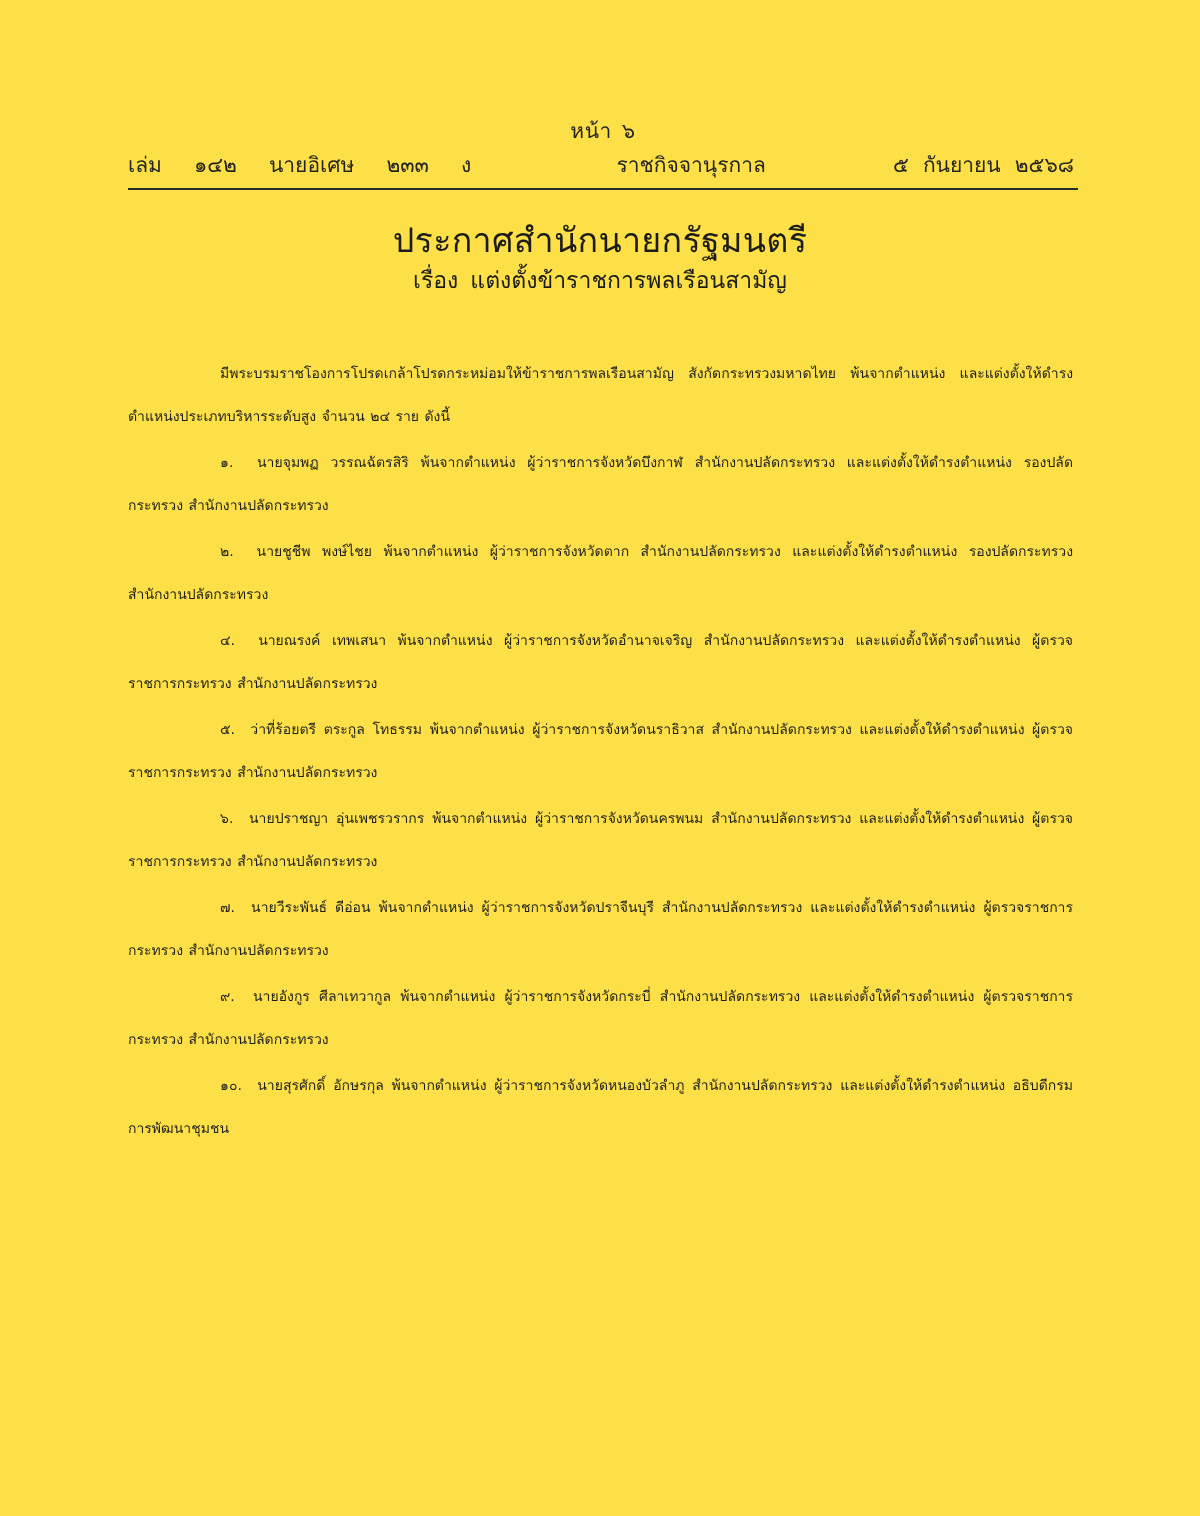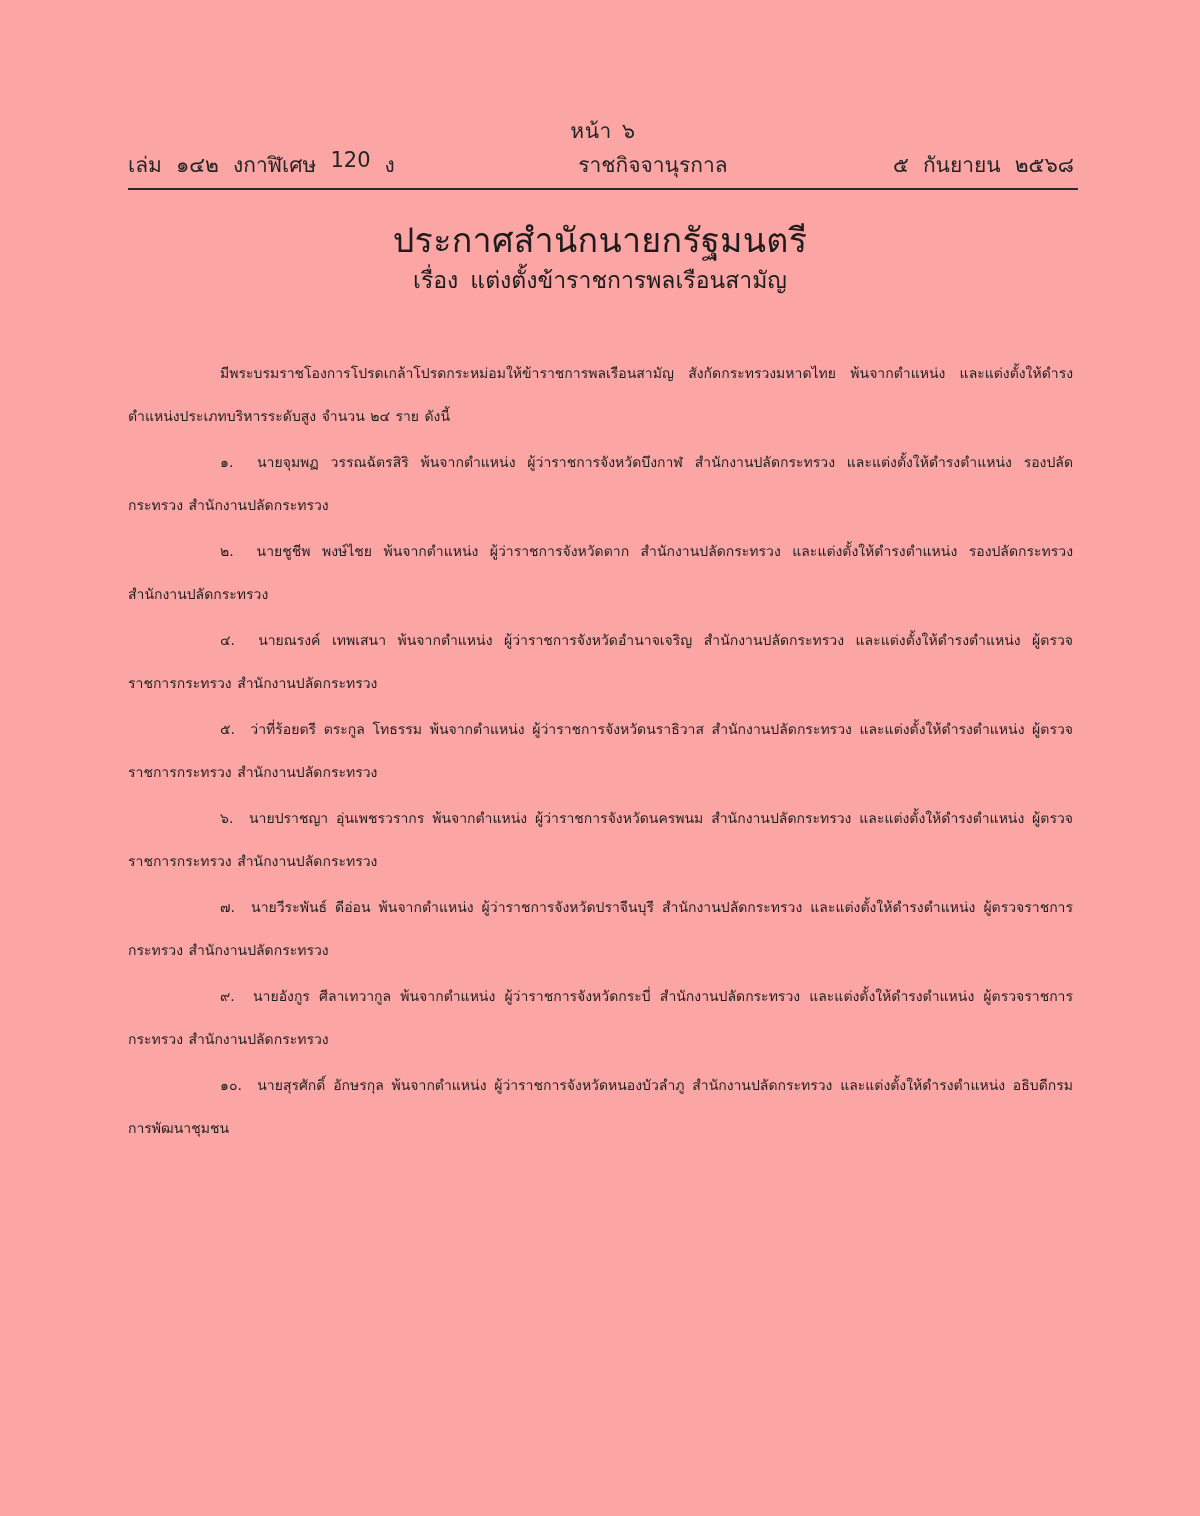--- a/index.html
+++ b/index.html
@@ -16,21 +16,21 @@
     position: relative;
     overflow: hidden;
   }
 
   .page {
     width: 1200px;
     height: 1516px;
     position: relative;
     box-sizing: border-box;
     padding: 0;
-    background: #fca5a5;
+    background: #fde047;
   }
 
   
   .masthead {
     position: absolute;
     top: 118px;
     left: 128px;
     right: 122px;
   }
   .page-number-line {
@@ -46,22 +46,23 @@
   .masthead-row {
     display: flex;
     align-items: baseline;
     justify-content: space-between;
     font-size: 21px;
     color: #242424;
     padding-bottom: 7px;
   }
   .masthead-left {
     display: flex;
-    gap: 14px;
+    gap: 32px;
     white-space: nowrap;
+    align-items: flex-end;
   }
   .masthead-center {
     flex: 1;
     text-align: center;
     padding-left: 18px;
     white-space: nowrap;
   }
   .masthead-right {
     display: flex;
     gap: 14px;
@@ -128,22 +129,22 @@
 <div class="page">
 
   <div class="masthead">
     <div class="page-number-line">
       <span class="label">หน้า</span><span>๖</span>
     </div>
     <div class="masthead-row">
       <div class="masthead-left">
         <span>เล่ม</span>
         <span>๑๔๒</span>
-        <span>งกาฬิเศษ</span>
-        <span>120</span>
+        <span>นายอิเศษ</span>
+        <span>๒๓๓</span>
         <span>ง</span>
       </div>
       <div class="masthead-center">ราชกิจจานุรกาล</div>
       <div class="masthead-right">
         <span>๕</span>
         <span>กันยายน</span>
         <span>๒๕๖๘</span>
       </div>
     </div>
     <hr class="masthead-rule">

